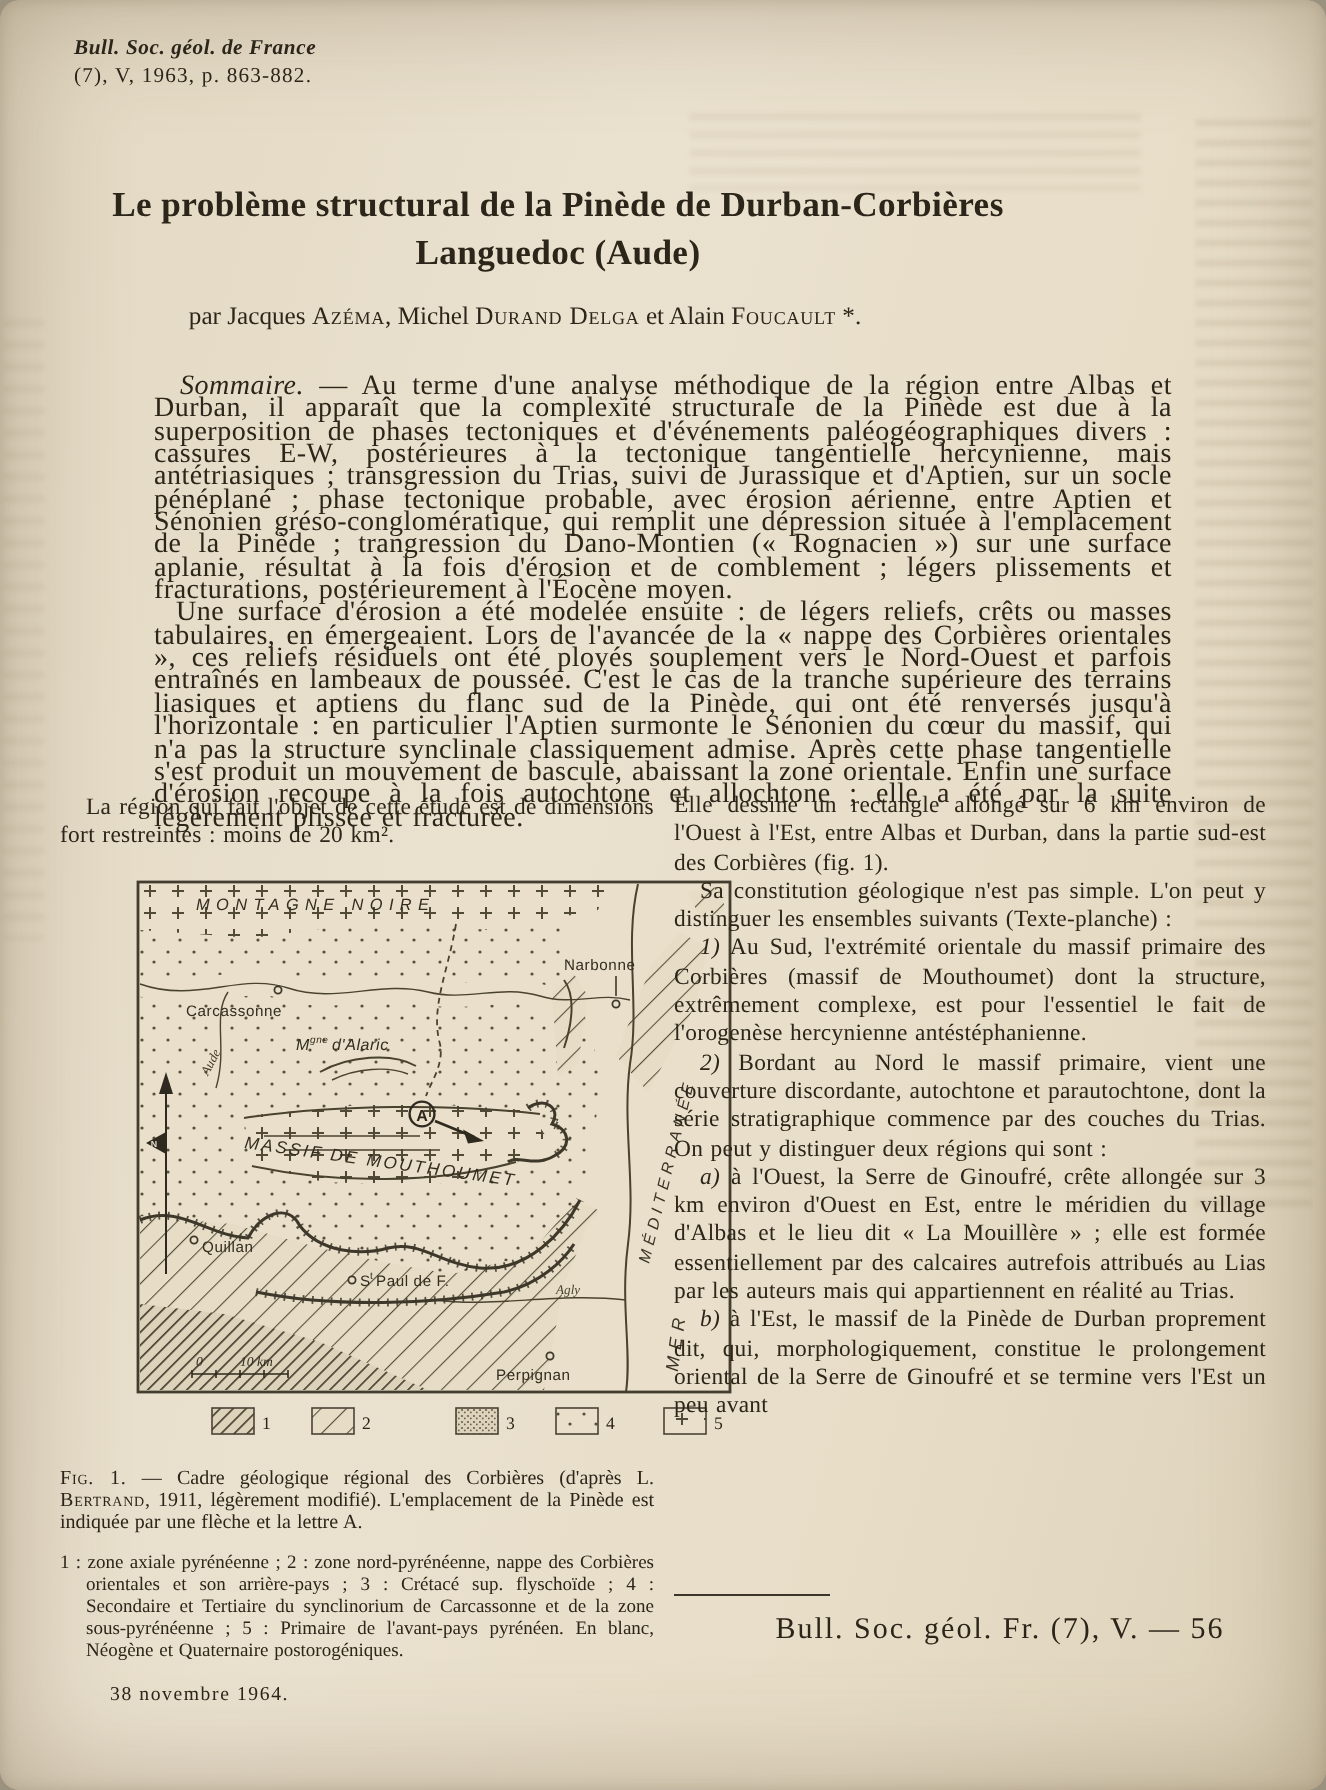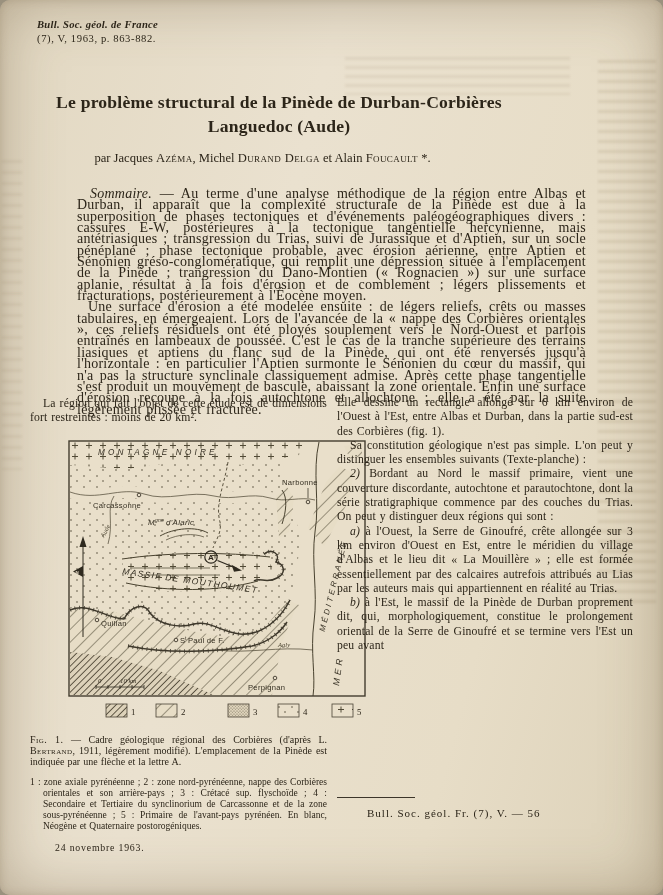--- a/index.html
+++ b/index.html
@@ -29,21 +29,21 @@
   .pmark{font-style:italic;}
   .figwrap{margin-top:14px;margin-left:-2px;padding-left:40px;}
   .caption{margin-top:9px;font-size:10px;line-height:11.3px;text-align:justify;word-spacing:.5px;}
   .legnote{margin-top:5px;font-size:9.5px;line-height:10.9px;text-align:justify;
            padding-left:13px;text-indent:-13px;word-spacing:.5px;}
   .datenote{margin-top:9px;padding-left:25px;font-size:9.8px;letter-spacing:.8px;}
   .rightcol{position:absolute;left:337px;top:396px;width:296px;}
   .footnote-block{position:absolute;left:337px;top:797px;width:296px;}
   .fnrule{width:78px;border-top:1px solid #3c352a;}
   .fn{margin:6px 0 0 0;font-size:9.5px;line-height:11.7px;text-align:justify;word-spacing:.4px;}
-  .pagefoot{margin:9px 0 0 30px;font-size:11px;letter-spacing:1px;}
+  .pagefoot{margin:9px 0 0 30px;font-size:15px;letter-spacing:1px;text-align:center;}
   
   svg.map{display:block;}
   .thrust{fill:none;stroke:#3e382b;stroke-width:1.5;}
   .teeth{fill:none;stroke:#3e382b;stroke-width:4;stroke-dasharray:.9 3.8;opacity:.85;}
   .fault{fill:none;stroke:#49422f;stroke-width:1;}
   .fault2{fill:none;stroke:#49422f;stroke-width:.7;}
   .dash{fill:none;stroke:#49422f;stroke-width:.9;stroke-dasharray:3 2.4;}
   .coast{fill:none;stroke:#49422f;stroke-width:1;}
   .town{fill:#e9dfca;stroke:#3e382b;stroke-width:.9;}
   .mt{font-family:"Liberation Sans",sans-serif;font-size:7.6px;fill:#332d20;letter-spacing:.3px;}
@@ -221,26 +221,27 @@
           <rect x="264" y="264" width="21" height="13" fill="url(#p5)" stroke="#4a4335" stroke-width=".8"></rect>
           <text class="lgnum" x="289" y="274.5">5</text>
         </g>
       </svg>
     </div>
 
     <p class="caption"><span class="sc">Fig. 1.</span><span> — Cadre géologique régional des Corbières (d'après L. </span><span class="sc">Bertrand</span><span>, 1911, légèrement modifié). L'emplacement de la Pinède est indiquée par une flèche et la lettre A.</span></p>
 
     <p class="legnote">1 : zone axiale pyrénéenne ; 2 : zone nord-pyrénéenne, nappe des Corbières orientales et son arrière-pays ; 3 : Crétacé sup. flyschoïde ; 4 : Secondaire et Tertiaire du synclinorium de Carcassonne et de la zone sous-pyrénéenne ; 5 : Primaire de l'avant-pays pyrénéen. En blanc, Néogène et Quaternaire postorogéniques.</p>
 
-    <p class="datenote">24 novembre 1963.</p>
+    <p class="datenote">38 novembre 1964.</p>
   </div>
 
   <div class="rightcol">
     <p class="body-p">Elle dessine un rectangle allongé sur 6 km environ de l'Ouest à l'Est, entre Albas et Durban, dans la partie sud-est des Corbières (fig. 1).</p>
     <p class="body-p ind">Sa constitution géologique n'est pas simple. L'on peut y distinguer les ensembles suivants (Texte-planche) :</p>
+    <p class="body-p ind"><span class="pmark">1)</span> <span>Au Sud, l'extrémité orientale du massif primaire des Corbières (massif de Mouthoumet) dont la structure, extrêmement complexe, est pour l'essentiel le fait de l'orogenèse hercynienne antéstéphanienne.</span></p>
     <p class="body-p ind"><span class="pmark">2)</span> <span>Bordant au Nord le massif primaire, vient une couverture discordante, autochtone et parautochtone, dont la série stratigraphique commence par des couches du Trias. On peut y distinguer deux régions qui sont :</span></p>
     <p class="body-p ind"><span class="pmark">a)</span> <span>à l'Ouest, la Serre de Ginoufré, crête allongée sur 3 km environ d'Ouest en Est, entre le méridien du village d'Albas et le lieu dit « La Mouillère » ; elle est formée essentiellement par des calcaires autrefois attribués au Lias par les auteurs mais qui appartiennent en réalité au Trias.</span></p>
     <p class="body-p ind"><span class="pmark">b)</span> <span>à l'Est, le massif de la Pinède de Durban proprement dit, qui, morphologiquement, constitue le prolongement oriental de la Serre de Ginoufré et se termine vers l'Est un peu avant</span></p>
   </div>
 
   <div class="footnote-block">
     <div class="fnrule"></div>
     <p class="pagefoot">Bull. Soc. géol. Fr. (7), V. — 56</p>
   </div>
 

